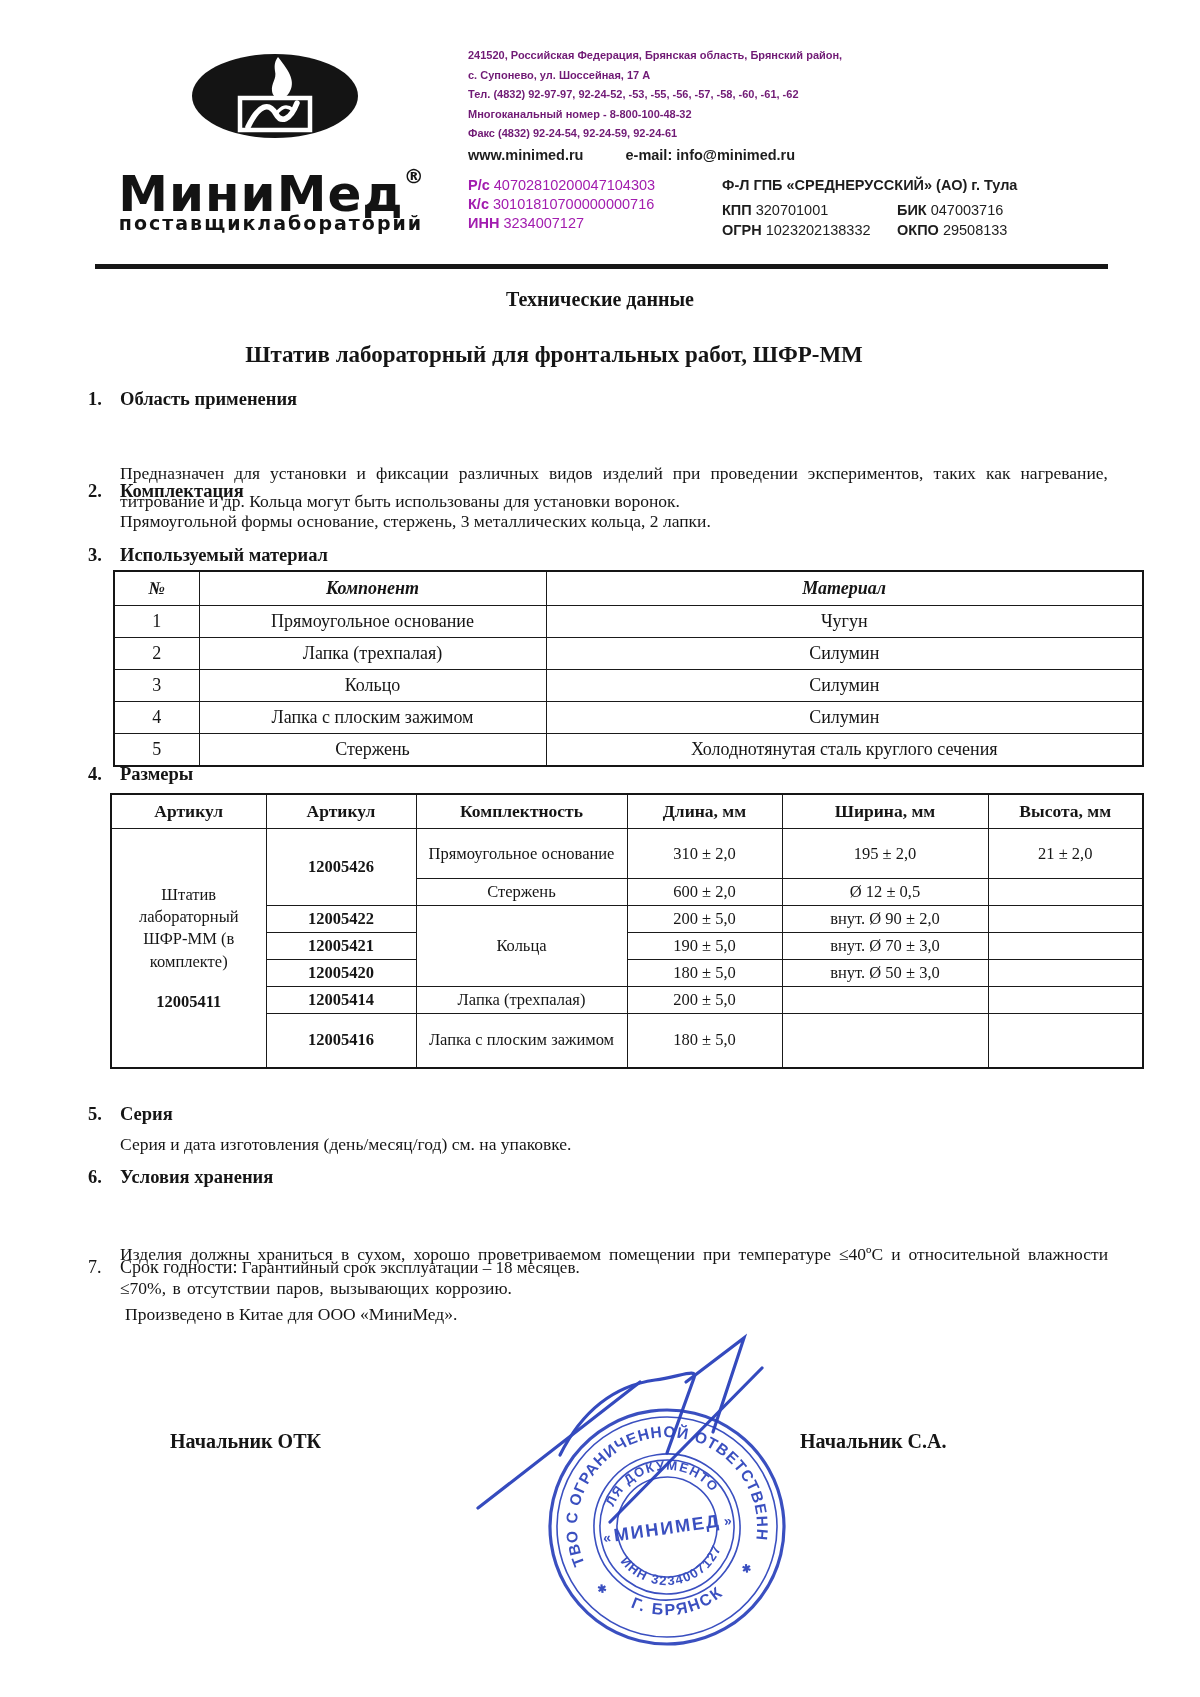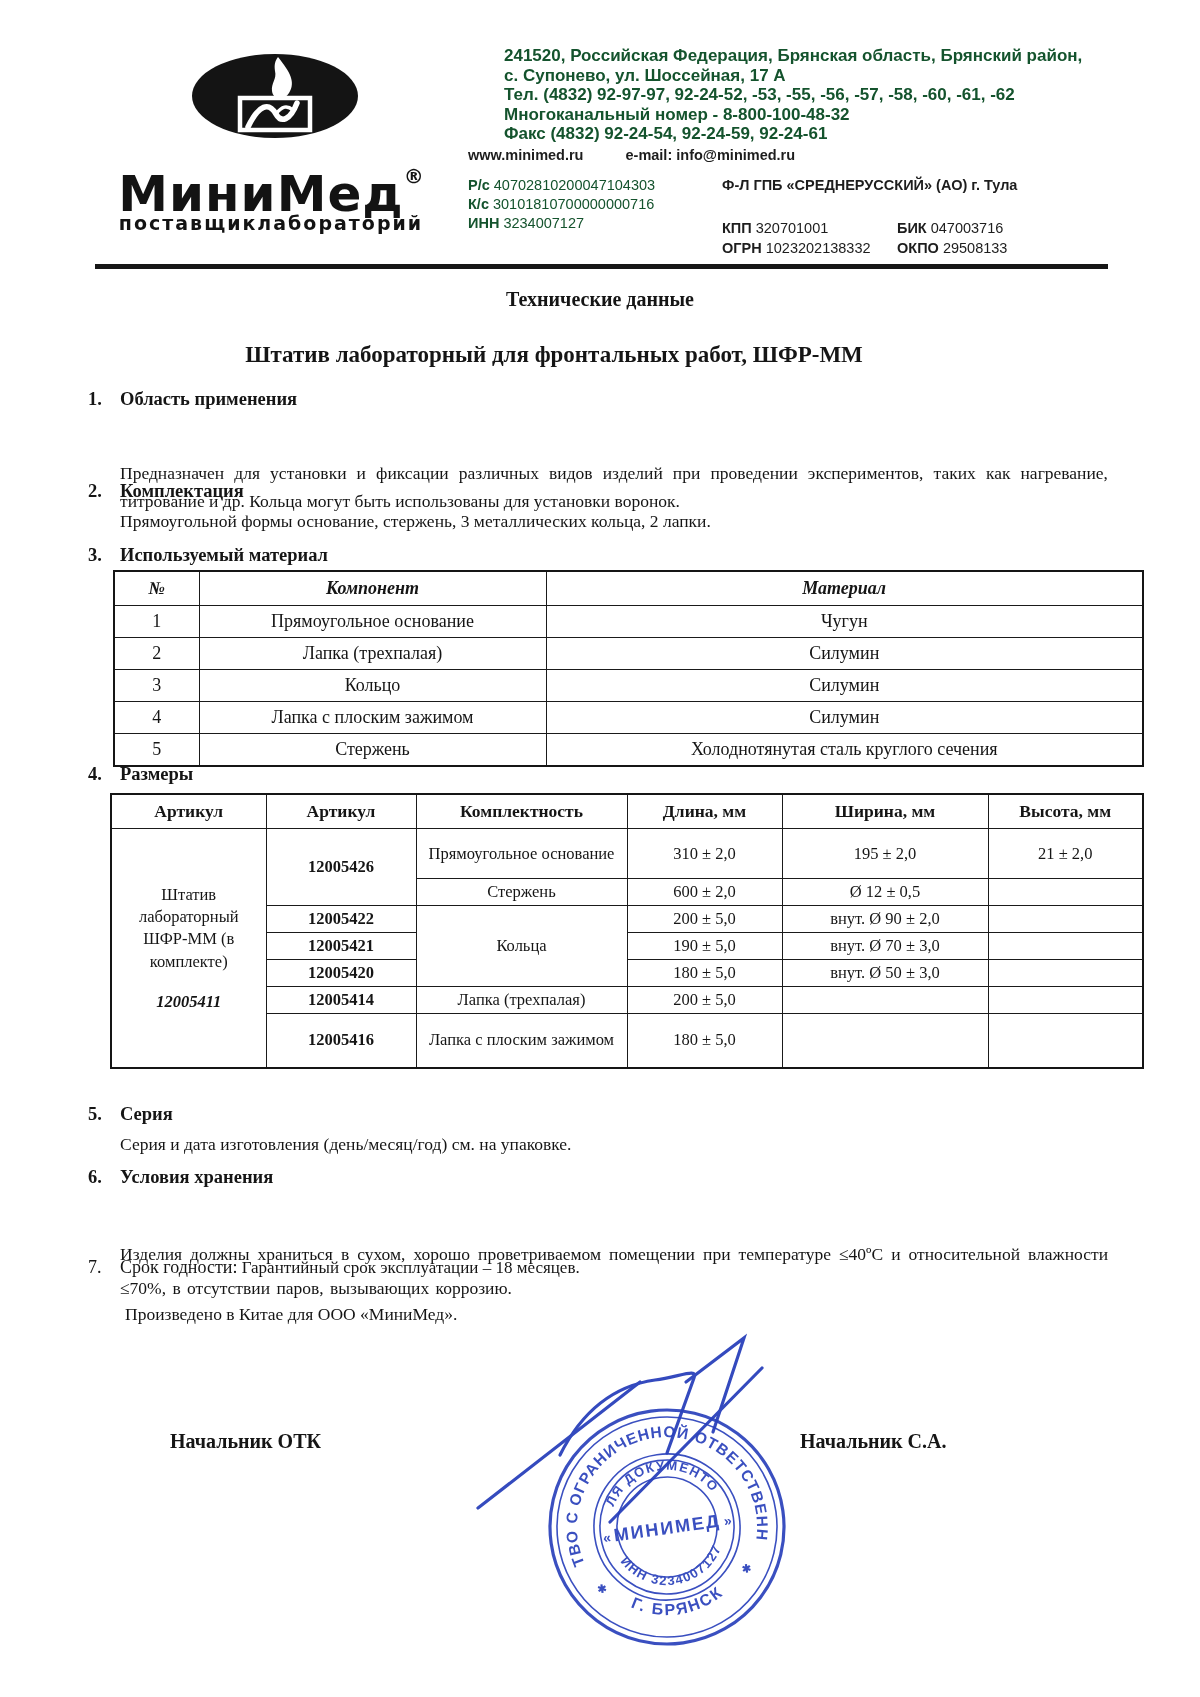--- a/index.html
+++ b/index.html
@@ -11,32 +11,32 @@
   .logo-block{position:absolute;left:115px;top:52px;width:312px;height:182px;}
   .logo-oval{position:absolute;left:75px;top:0;}
   .logo-brand{position:absolute;left:0;top:97px;width:312px;text-align:center;
       font-family:"DejaVu Sans",sans-serif;font-weight:900;font-size:50px;line-height:54px;
       letter-spacing:1px;color:#131313;white-space:nowrap;}
   .logo-brand sup{font-size:20px;font-weight:700;vertical-align:28px;letter-spacing:0;}
   .logo-tagline{position:absolute;left:2px;top:160px;width:308px;display:flex;justify-content:center;
       font-family:"DejaVu Sans",sans-serif;font-weight:800;font-size:19px;letter-spacing:2px;color:#131313;}
 
   .contact-block{position:absolute;left:468px;top:46px;width:600px;
-      font-family:"Liberation Sans",sans-serif;font-weight:bold;font-size:17px;line-height:19.5px;color:#14532d;margin-left:36px;}
+      font-family:"Liberation Sans",sans-serif;font-weight:bold;font-size:11px;line-height:19.5px;color:#701a75;}
   .contact-block p{margin:0;}
   .netline{position:absolute;left:468px;top:147px;font-family:"Liberation Sans",sans-serif;
       font-weight:bold;font-size:14.5px;color:#1d1d1d;}
   .netline span{margin-right:42px;}
 
   .req-left{position:absolute;left:468px;top:176px;font-family:"Liberation Sans",sans-serif;
-      font-size:14.5px;line-height:19px;color:#14532d;}
+      font-size:14.5px;line-height:19px;color:#a21caf;}
   .req-left b{font-weight:bold;}
   .req-right{position:absolute;left:722px;top:176px;width:330px;font-family:"Liberation Sans",sans-serif;
       font-size:14.5px;line-height:19px;color:#1d1d1d;}
-  .bank-name{font-weight:bold;margin:0 0 24px 0;}
+  .bank-name{font-weight:bold;margin:0 0 6px 0;}
   .codes{display:grid;grid-template-columns:175px 160px;row-gap:1px;}
   .codes b{font-weight:bold;}
 
   .rule{position:absolute;left:95px;top:264px;width:1013px;height:5px;background:#161616;}
 
   
   .doc-title{position:absolute;left:0;top:288px;width:1200px;text-align:center;
       font-size:20px;font-weight:bold;}
   .doc-subtitle{position:absolute;left:0;top:342px;width:1108px;text-align:center;
       font-size:23px;font-weight:bold;}
@@ -57,21 +57,21 @@
   .materials{position:absolute;left:113px;top:570px;width:1029px;border:2.5px solid #151515;font-size:18px;}
   .materials th{height:31px;font-weight:bold;font-style:italic;font-size:18px;}
   .materials td{height:29px;}
   .sizes{position:absolute;left:110px;top:793px;width:1032px;border:2.5px solid #151515;font-size:16.5px;line-height:1.2;}
   .sizes th{height:31px;font-weight:bold;font-size:17.5px;}
   .r-tall{height:50px;}
   .r-std{height:27px;}
   .r-tall2{height:54px;}
   .art{font-weight:bold;}
   .product-cell .pname{display:block;line-height:1.35;}
-  .product-cell .part{display:block;font-weight:bold;margin-top:19px;font-style:italic;}
+  .product-cell .part{display:block;font-weight:bold;margin-top:19px;}
 
   
   .made-in{position:absolute;left:125px;top:1304px;font-size:17.5px;}
   .sig-pos{position:absolute;left:170px;top:1430px;font-size:20px;font-weight:bold;}
   .sig-name{position:absolute;left:800px;top:1430px;font-size:20px;font-weight:bold;}
 
   .stamp-wrap{position:absolute;left:420px;top:1320px;width:520px;height:377px;}
   .stamp-wrap text{font-family:"Liberation Sans",sans-serif;font-weight:bold;}
 </style>
 </head>

